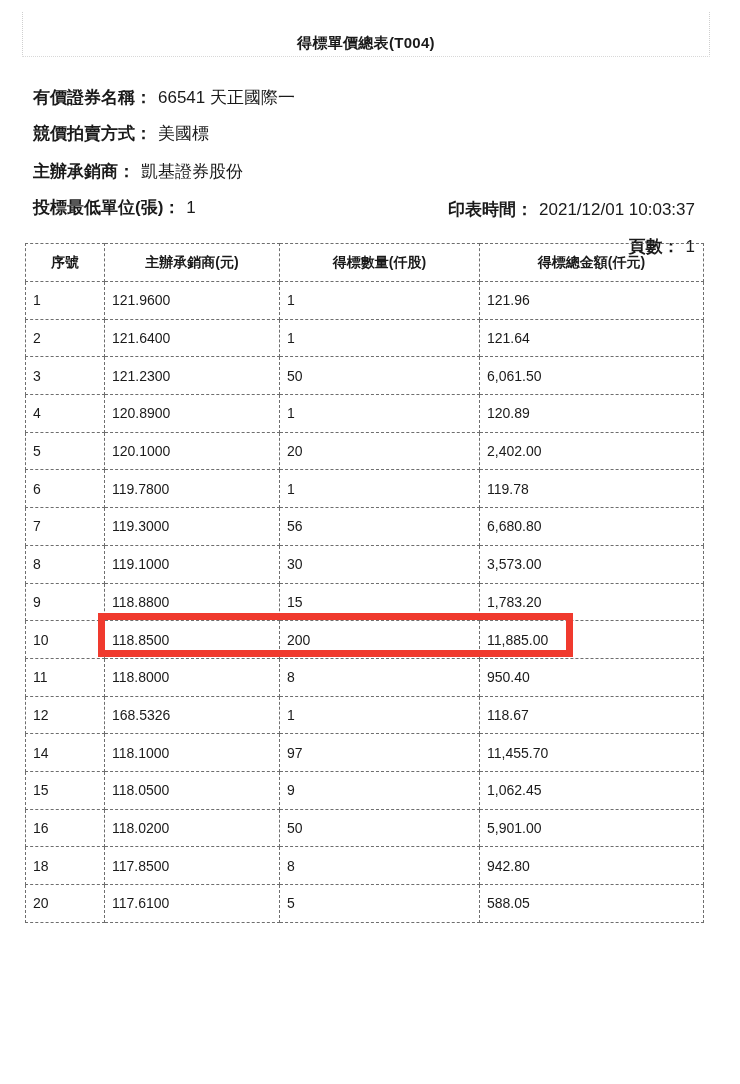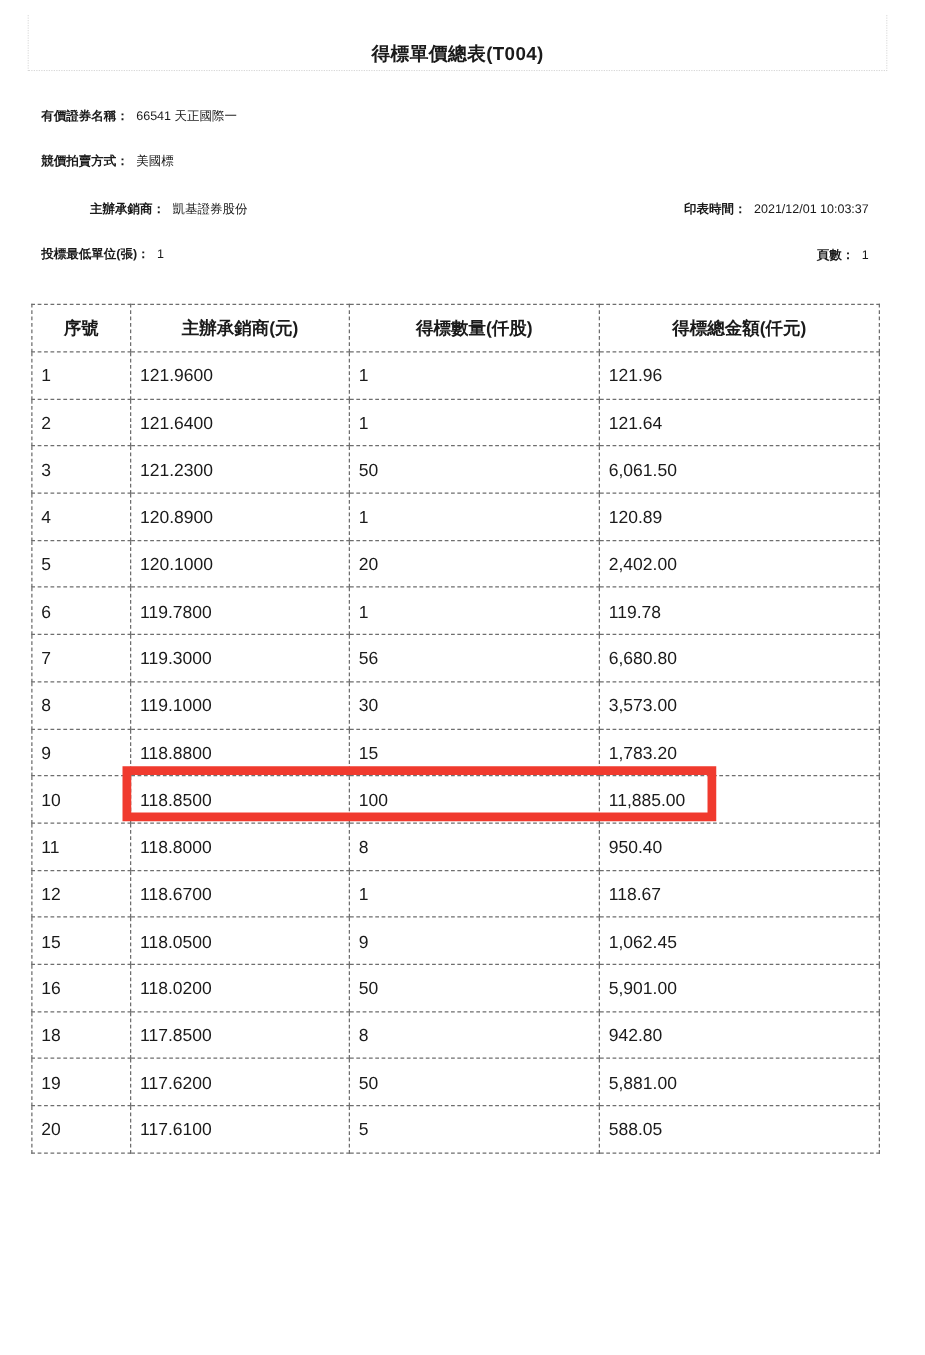--- a/index.html
+++ b/index.html
@@ -10,25 +10,25 @@
     .title-box {
       position: absolute; left: 22px; top: 12px; width: 686px; height: 44px;
       border-left: 1px dotted #cfcfcf; border-right: 1px dotted #cfcfcf;
       border-bottom: 1px dotted #d8d8d8;
       text-decoration: underline;
     }
     .title {
       position: absolute; left: 0; right: 0; top: 22px; text-align: center;
       font-size: 15px; font-weight: bold; letter-spacing: 0.3px;
     }
-    .meta { position: absolute; font-size: 10px; white-space: nowrap; }
+    .meta { position: absolute; font-size: 17px; white-space: nowrap; }
     .meta .lbl { font-weight: bold; }
     .meta .val { margin-left: 6px; }
     .meta-left { left: 33px; }
-    .meta-right { right: 45px; text-align: right; }
+    .meta-right { right: 45px; text-align: right; margin-top: 38px; }
 
     table.bids {
       position: absolute; left: 25px; top: 243px; width: 678px;
       border-collapse: collapse; table-layout: fixed; font-size: 14px;
     }
     table.bids th, table.bids td {
       border: 1px dashed #6e6e6e; padding: 0 0 0 7px; height: 36.7px;
       text-align: left; font-weight: normal;
     }
     table.bids th { height: 37px; text-align: center; padding: 0; font-weight: bold; }
@@ -50,21 +50,21 @@
 </div>
 
 <div class="meta meta-left" style="top:86px;">
   <span class="lbl">有價證券名稱：</span><span class="val">66541 天正國際一</span>
 </div>
 
 <div class="meta meta-left" style="top:122px;">
   <span class="lbl">競價拍賣方式：</span><span class="val">美國標</span>
 </div>
 
-<div class="meta meta-left" style="top:160px;margin-left:39px;">
+<div class="meta meta-left" style="top:160px;">
   <span class="lbl">主辦承銷商：</span><span class="val">凱基證券股份</span>
 </div>
 
 <div class="meta meta-right" style="top:160px;">
   <span class="lbl">印表時間：</span><span class="val">2021/12/01 10:03:37</span>
 </div>
 
 <div class="meta meta-left" style="top:196px;">
   <span class="lbl">投標最低單位(張)：</span><span class="val">1</span>
 </div>
@@ -139,60 +139,60 @@
       </tr>
       <tr>
         <td>9</td>
         <td>118.8800</td>
         <td>15</td>
         <td>1,783.20</td>
       </tr>
       <tr>
         <td>10</td>
         <td>118.8500</td>
-        <td>100</td>
+        <td>200</td>
         <td>11,885.00</td>
       </tr>
       <tr>
         <td>11</td>
         <td>118.8000</td>
         <td>8</td>
         <td>950.40</td>
       </tr>
       <tr>
         <td>12</td>
-        <td>118.6700</td>
+        <td>168.5326</td>
         <td>1</td>
         <td>118.67</td>
+      </tr>
+      <tr>
+        <td>14</td>
+        <td>118.1000</td>
+        <td>97</td>
+        <td>11,455.70</td>
       </tr>
       <tr>
         <td>15</td>
         <td>118.0500</td>
         <td>9</td>
         <td>1,062.45</td>
       </tr>
       <tr>
         <td>16</td>
         <td>118.0200</td>
         <td>50</td>
         <td>5,901.00</td>
       </tr>
       <tr>
         <td>18</td>
         <td>117.8500</td>
         <td>8</td>
         <td>942.80</td>
       </tr>
       <tr>
-        <td>19</td>
-        <td>117.6200</td>
-        <td>50</td>
-        <td>5,881.00</td>
-      </tr>
-      <tr>
         <td>20</td>
         <td>117.6100</td>
         <td>5</td>
         <td>588.05</td>
       </tr>
     </tbody>
 </table>
 
 <div class="highlight" style="border-color: rgb(240, 58, 46);"></div>
 

